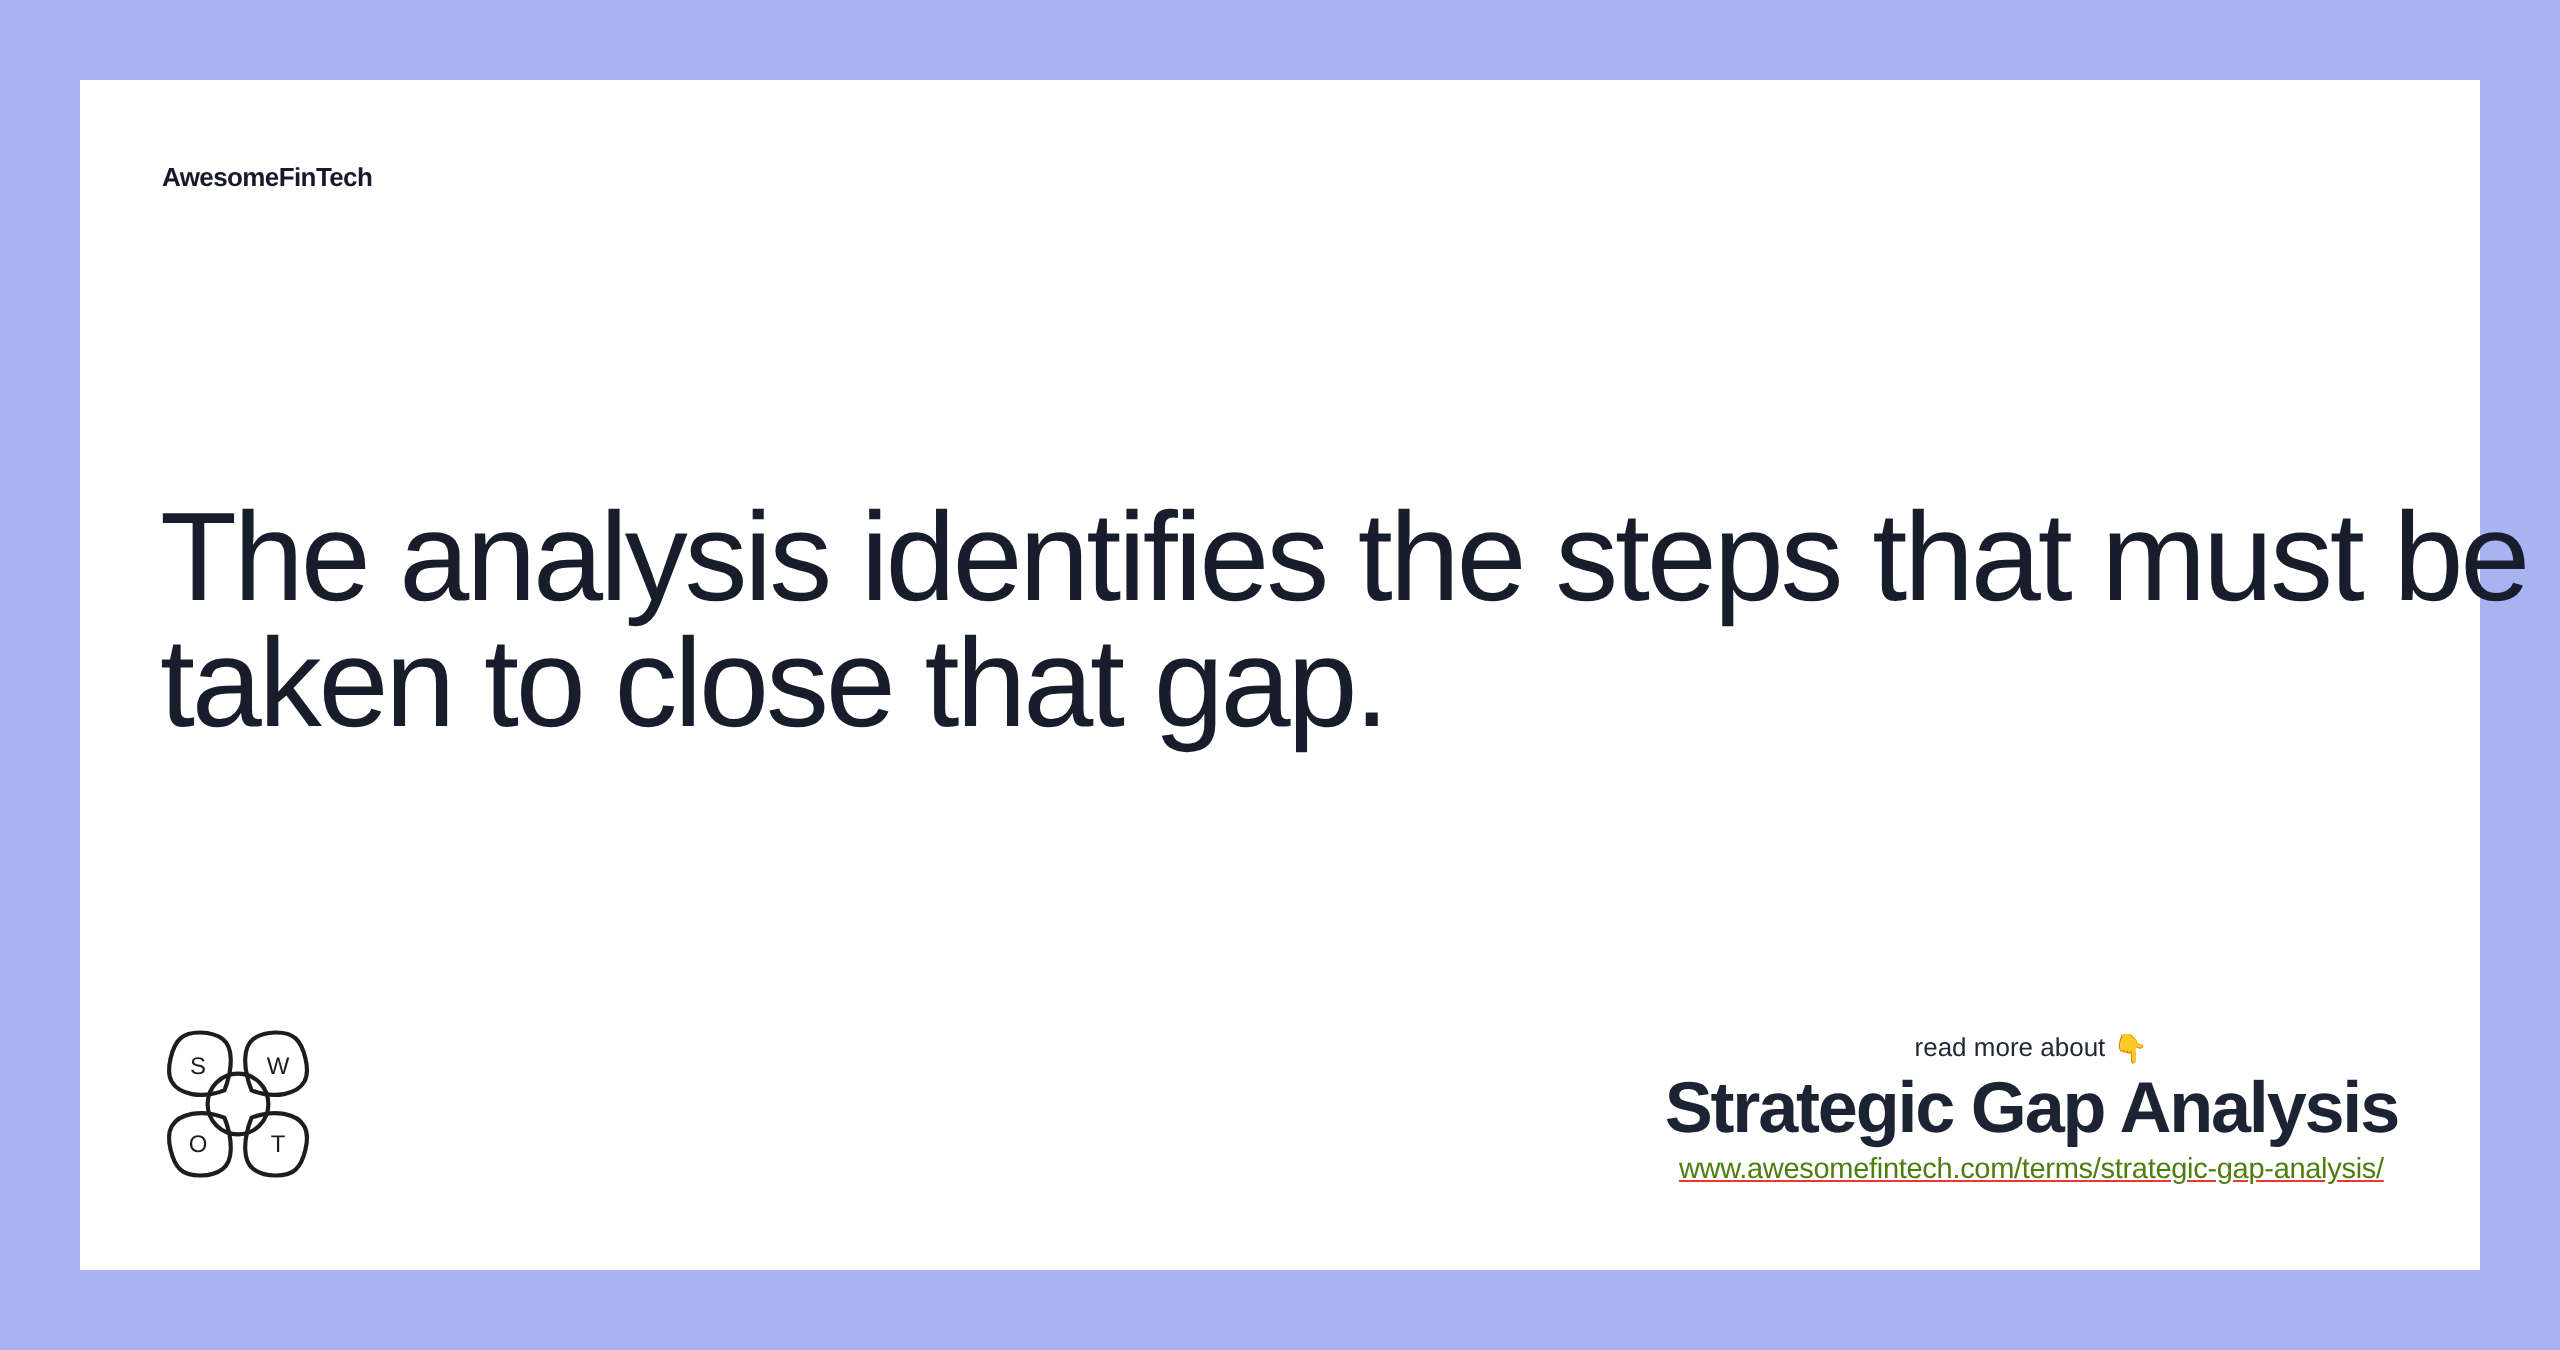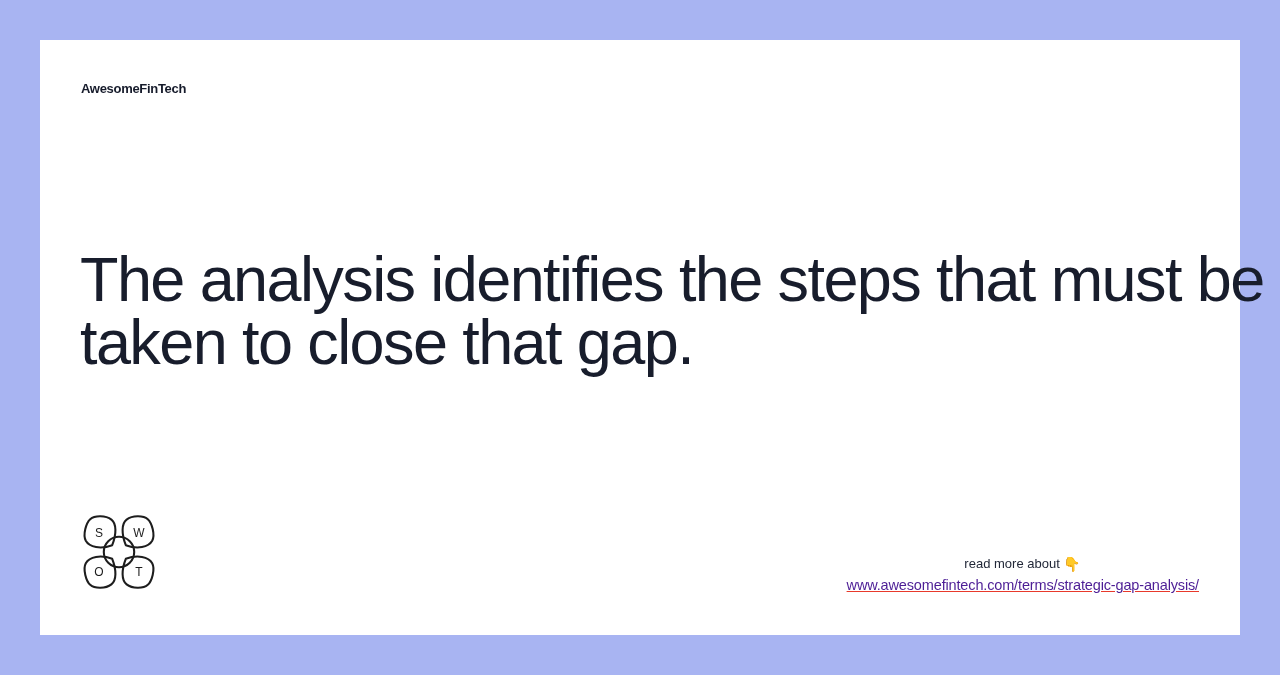--- a/index.html
+++ b/index.html
@@ -105,21 +105,21 @@
     font-weight: bold;
     letter-spacing: -1.1px;
     color: #1c2333;
     line-height: 1.12;
     margin: 0;
     white-space: nowrap;
   }
   .promo-url {
     display: inline-block;
     font-size: 14.5px;
-    color: #4c1d95;
+    color: #4d7c0f;
     text-decoration: underline;
     text-decoration-color: #e8392b;
     letter-spacing: -0.15px;
     line-height: 1.35;
     margin-top: 2px;
     white-space: nowrap;
   }
 </style>
 </head>
 <body>
@@ -157,20 +157,21 @@
             <text x="25" y="75">O</text>
             <text x="75" y="75">T</text>
           </g>
         </svg>
       </div>
 
       <div class="promo">
         <div class="promo-kicker">
           <span>read more about</span><span class="pointer">👇</span>
         </div>
+        <div class="promo-title">Strategic Gap Analysis</div>
         <a class="promo-url" href="#">www.awesomefintech.com/terms/strategic-gap-analysis/</a>
       </div>
 
     </div>
 
   </div>
 
 </div>
 
 </body></html>

